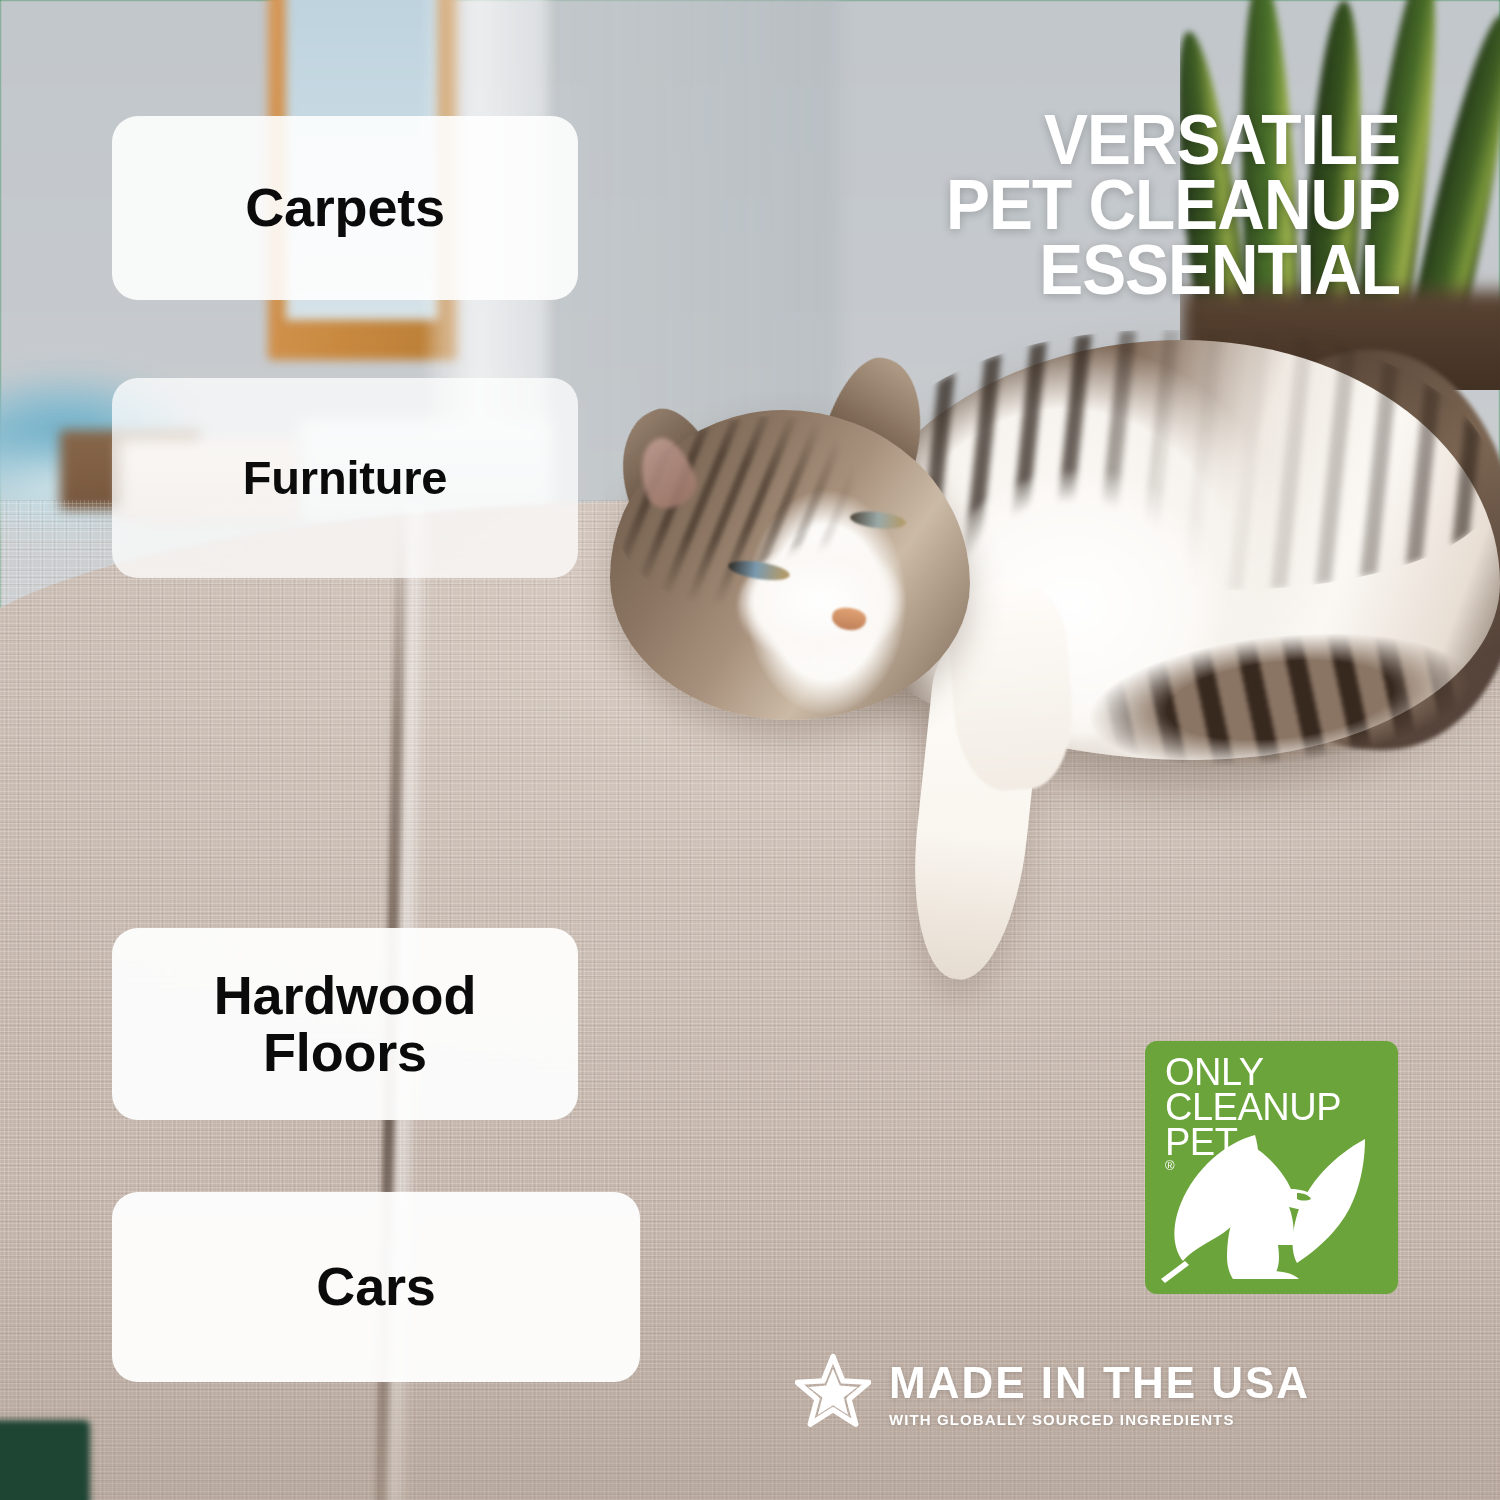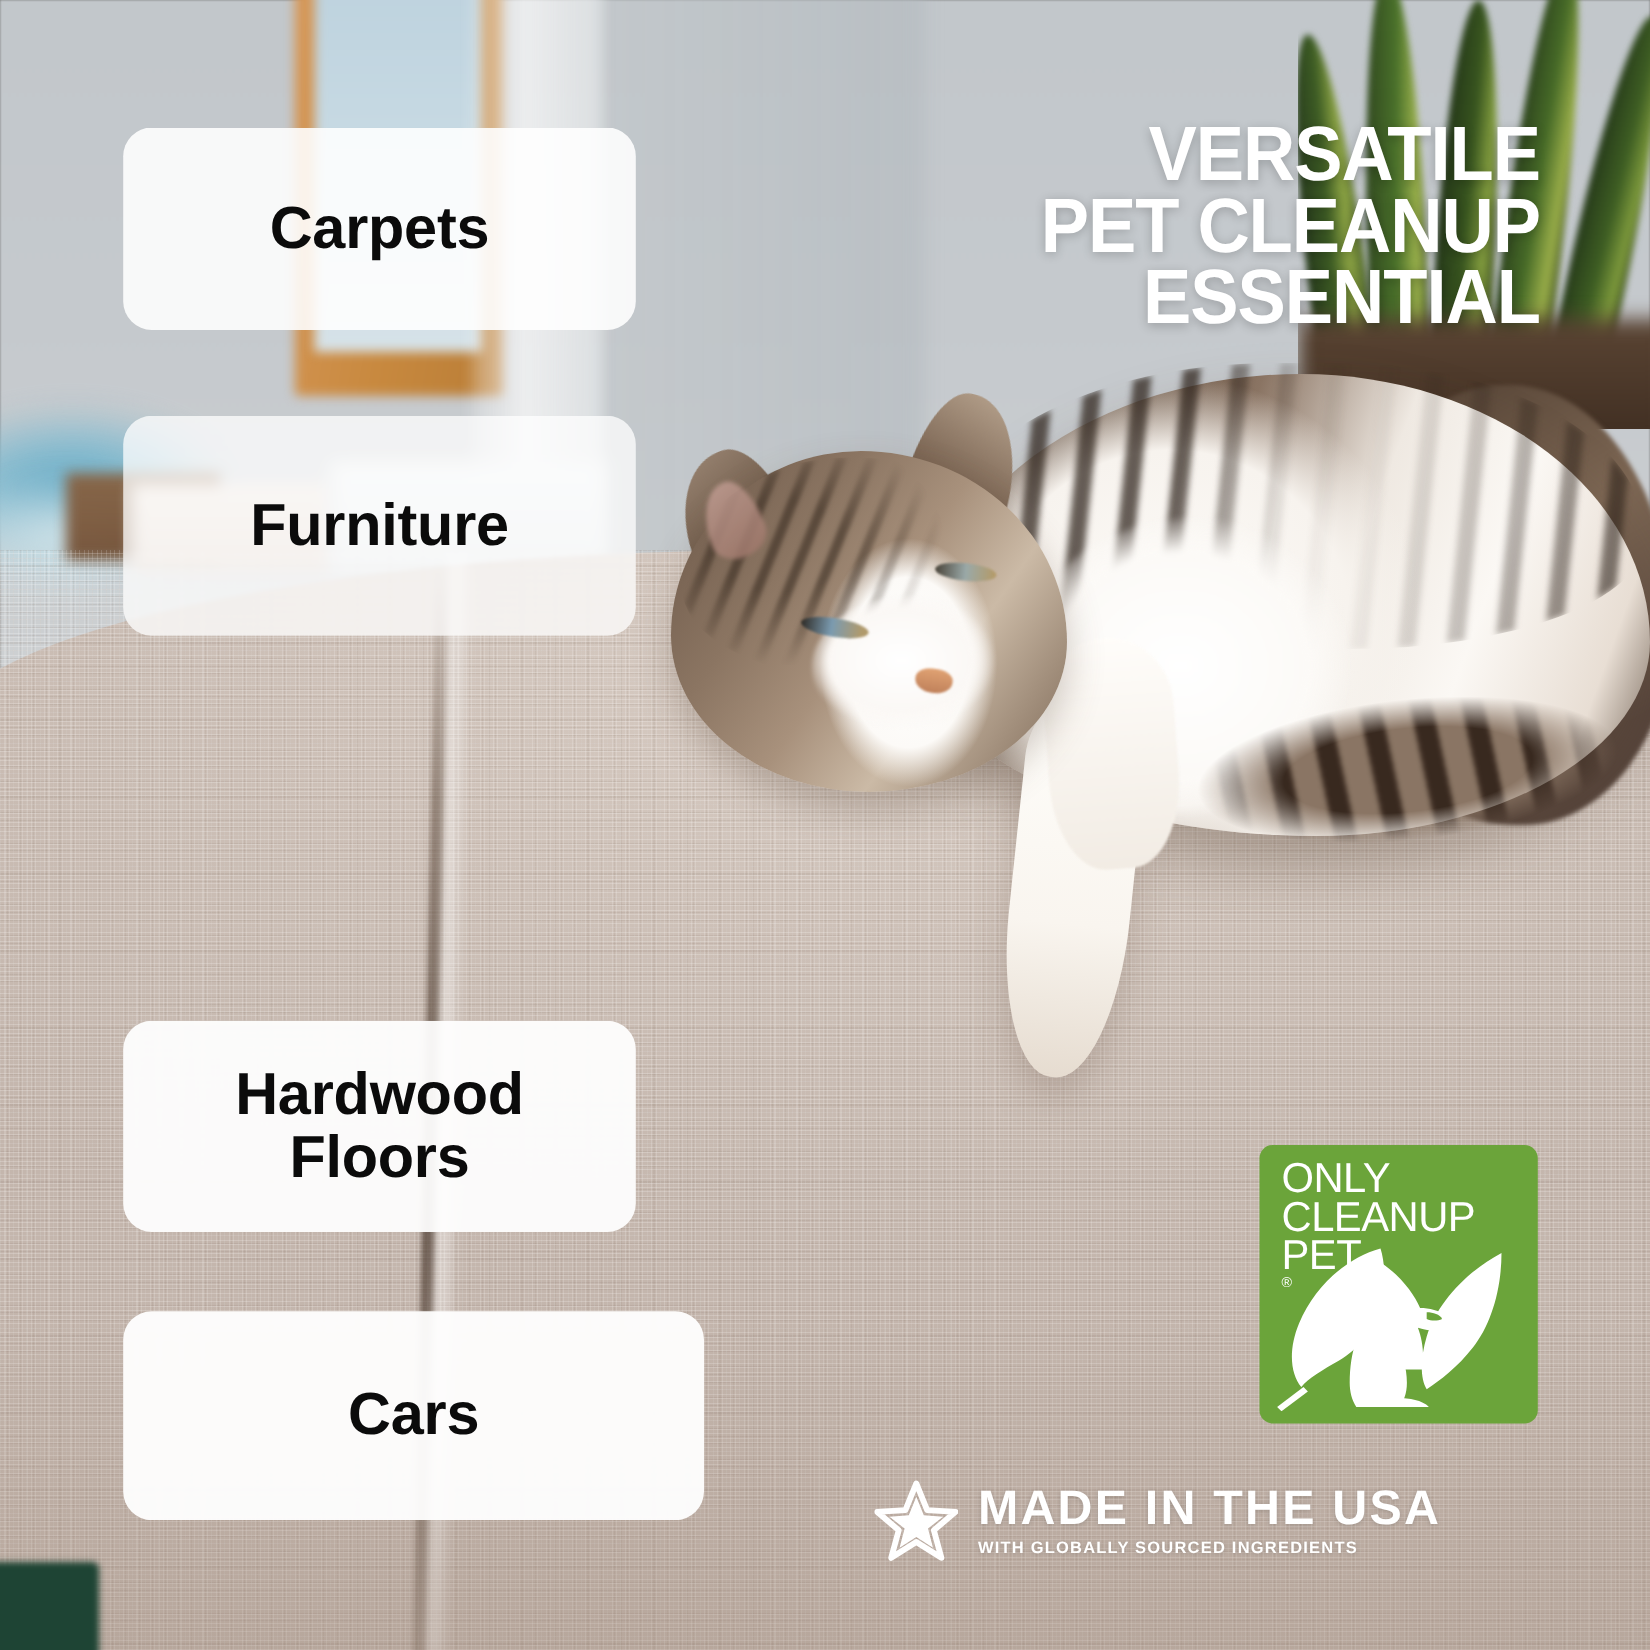--- a/index.html
+++ b/index.html
@@ -4,21 +4,21 @@
 <title>Versatile Pet Cleanup Essential</title>
 <style>
   * { margin:0; padding:0; box-sizing:border-box; }
   html,body { background:#fff; }
   body { font-family:"Liberation Sans", sans-serif; }
 
   #stage {
     position:relative;
     width:1500px; height:1500px;
     overflow:hidden;
-    background:#737373;
+    background:#15803d;
   }
 
   
   .photo { position:absolute; inset:0; overflow:hidden; }
 
   
   .wall {
     position:absolute; left:0; top:0; width:100%; height:56%;
     background:
       linear-gradient(180deg,#c2c7cb 0%, #c6cace 40%, #cdd0d2 70%, #d6d2cf 100%);
@@ -234,21 +234,21 @@
     display:flex; align-items:center; justify-content:center;
     border-radius:26px;
     color:#0b0b0b;
     font-weight:700;
     line-height:1.06;
     text-align:center;
     letter-spacing:-.2px;
     backdrop-filter:blur(2px);
   }
   .pill.p0 { left:112px; top:116px;  width:466px; height:184px; background:rgba(255,255,255,.88); font-size:54px; }
-  .pill.p1 { left:112px; top:378px;  width:466px; height:200px; background:rgba(255,255,255,.74); font-size:54px; }
+  .pill.p1 { left:112px; top:378px;  width:466px; height:200px; background:rgba(255,255,255,.74); font-size:47px; }
   .pill.p2 { left:112px; top:648px;  width:466px; height:190px; background:rgba(255,255,255,.90); font-size:54px; }
   .pill.p3 { left:112px; top:928px;  width:466px; height:192px; background:rgba(255,255,255,.93); font-size:54px; }
   .pill.p4 { left:112px; top:1192px; width:528px; height:190px; background:rgba(255,255,255,.94); font-size:54px; }
 
   
   .headline {
     position:absolute; right:100px; top:108px; width:660px;
     text-align:right; color:#fff;
     font-weight:800;
     font-size:70px; line-height:.93;
@@ -268,21 +268,21 @@
     color:#fff; font-weight:400;
     font-size:38px; line-height:.92; letter-spacing:-.5px;
   }
   .onp-text span { display:block; }
   .onp-reg { font-size:13px; vertical-align:super; letter-spacing:0; }
   .onp-art { position:absolute; left:14px; top:92px; width:226px; height:150px; }
 
   
   .usa {
     position:absolute; left:795px; top:1336px; width:610px; height:92px;
-    display:flex; align-items:center; gap:18px;
+    display:flex; align-items:flex-end; gap:18px;
   }
   .usa-star { width:76px; height:76px; flex:0 0 76px; }
   .usa-text { color:#fff; }
   .usa-title {
     font-size:44px; font-weight:700; letter-spacing:2px; line-height:1;
     text-shadow:0 1px 5px rgba(0,0,0,.16);
   }
   .usa-sub {
     font-size:15px; font-weight:700; letter-spacing:1.1px; margin-top:6px;
     text-shadow:0 1px 4px rgba(0,0,0,.16);

